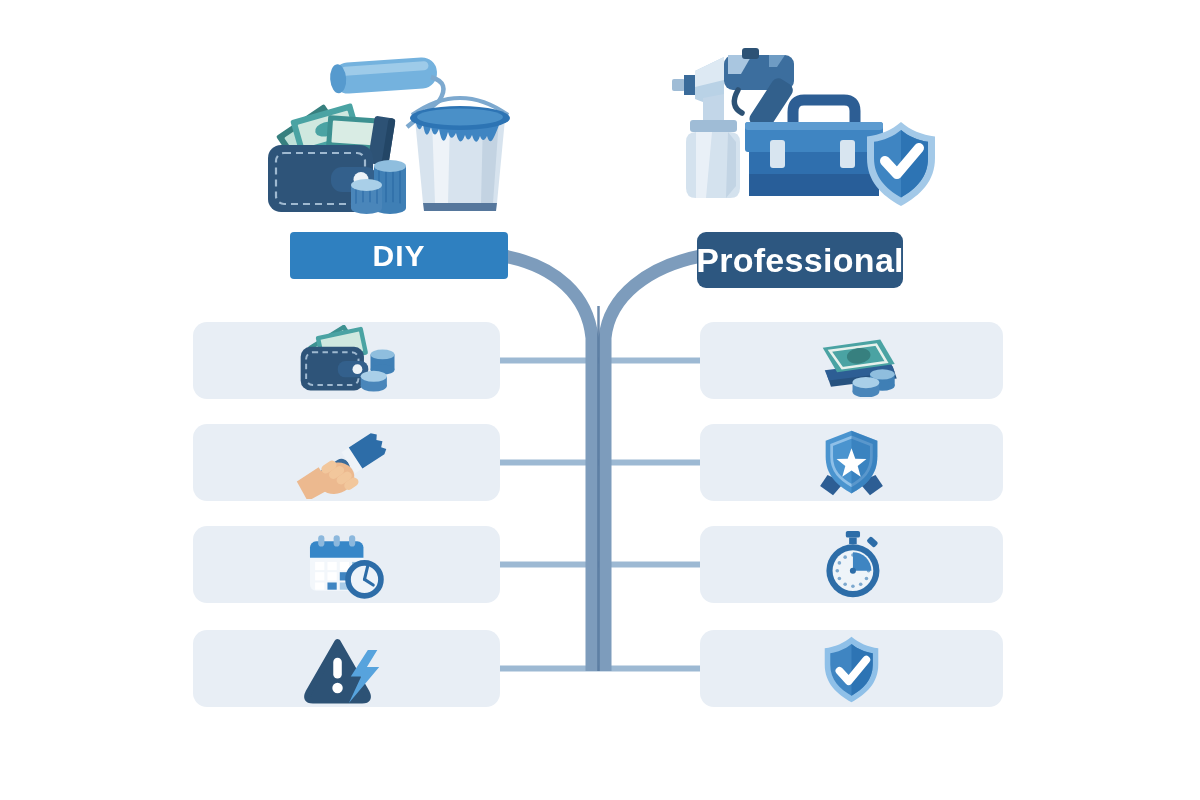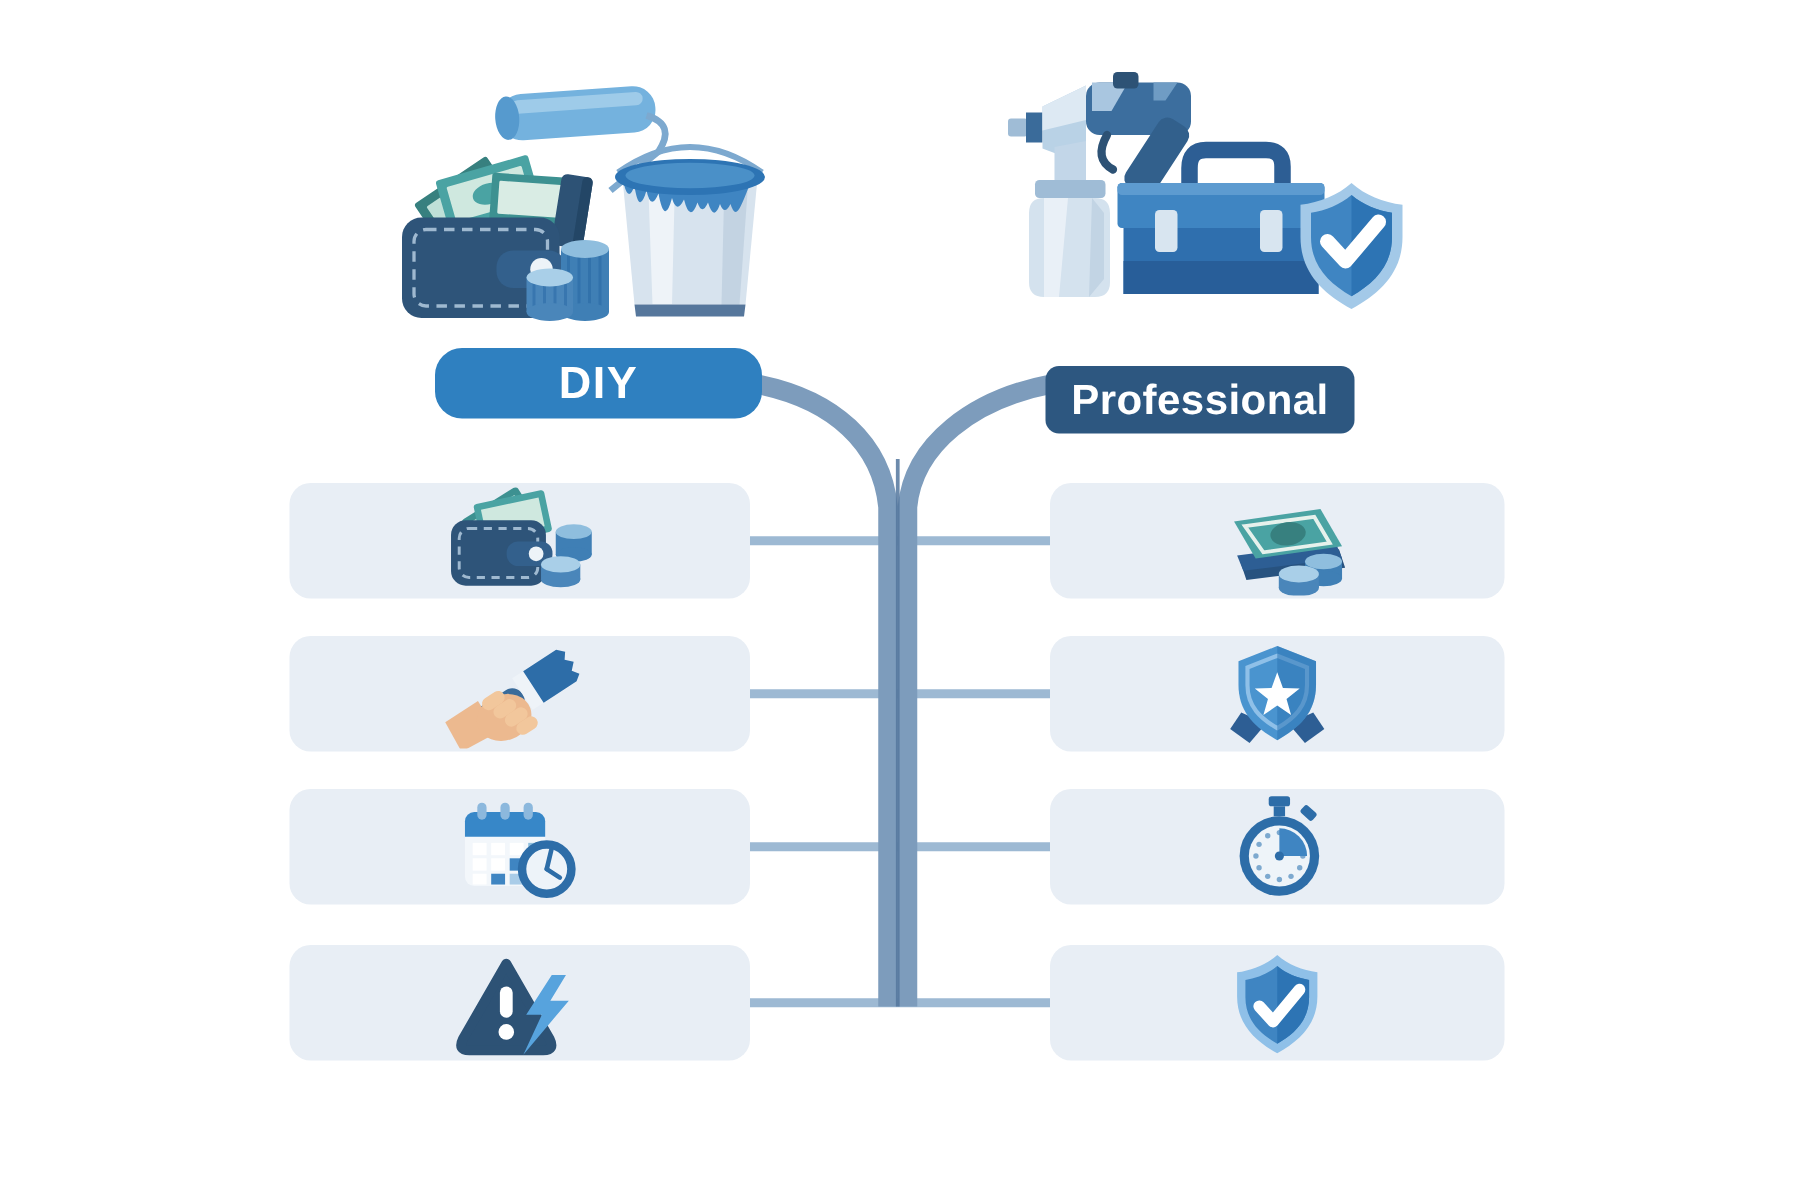--- a/index.html
+++ b/index.html
@@ -2,24 +2,24 @@
 <html style="--background: #ffffff; --card-bg: #e8eef5; --connector: #9db9d3; --branch: #7d9cbc; --branch-seam: #54779e; --badge-diy-bg: #2f80c0; --badge-pro-bg: #2d5780; --badge-text: #ffffff; --navy: #2d5275; --blue-dark: #2d6da8; --blue-mid: #3f85c2; --blue-light: #8fbede; --blue-pale: #d7e3ee; --teal: #4aa3a3; --teal-dark: #37807f; --teal-light: #cfe8df; --skin: #ecb98f;"><head>
 <meta charset="utf-8">
 <style>
   html,body{margin:0;padding:0;}
   body{width:1200px;height:800px;background:var(--background,#fff);
        font-family:"Liberation Sans",sans-serif;overflow:hidden;}
   .canvas{position:relative;width:1200px;height:800px;background:var(--background,#fff);}
   .layer{position:absolute;left:0;top:0;pointer-events:none;}
   .badge{position:absolute;display:flex;align-items:center;justify-content:center;
          color:var(--badge-text,#fff);font-weight:700;z-index:3;}
-  .badge-diy{left:290px;top:232px;width:218px;height:47px;border-radius:18px;
+  .badge-diy{left:290px;top:232px;width:218px;height:47px;border-radius:4px;
              background:var(--badge-diy-bg,#2f80c0);font-size:30px;letter-spacing:1px;}
-  .badge-pro{left:697px;top:244px;width:206px;height:45px;border-radius:9px;
-             background:var(--badge-pro-bg,#2d5780);font-size:28px;letter-spacing:.3px;}
+  .badge-pro{left:697px;top:232px;width:206px;height:56px;border-radius:9px;
+             background:var(--badge-pro-bg,#2d5780);font-size:34px;letter-spacing:.3px;}
   .illus{position:absolute;z-index:2;}
   .illus-diy{left:265px;top:55px;}
   .illus-pro{left:672px;top:48px;}
   .card{position:absolute;height:77px;border-radius:14px;background:var(--card-bg,#e8eef5);
         display:flex;align-items:center;justify-content:center;z-index:2;}
   .card.colL{left:193px;width:307px;}
   .card.colR{left:700px;width:303px;}
   .r1{top:322px}.r2{top:424px}.r3{top:526px}.r4{top:630px}
   svg{display:block;}
 </style>

